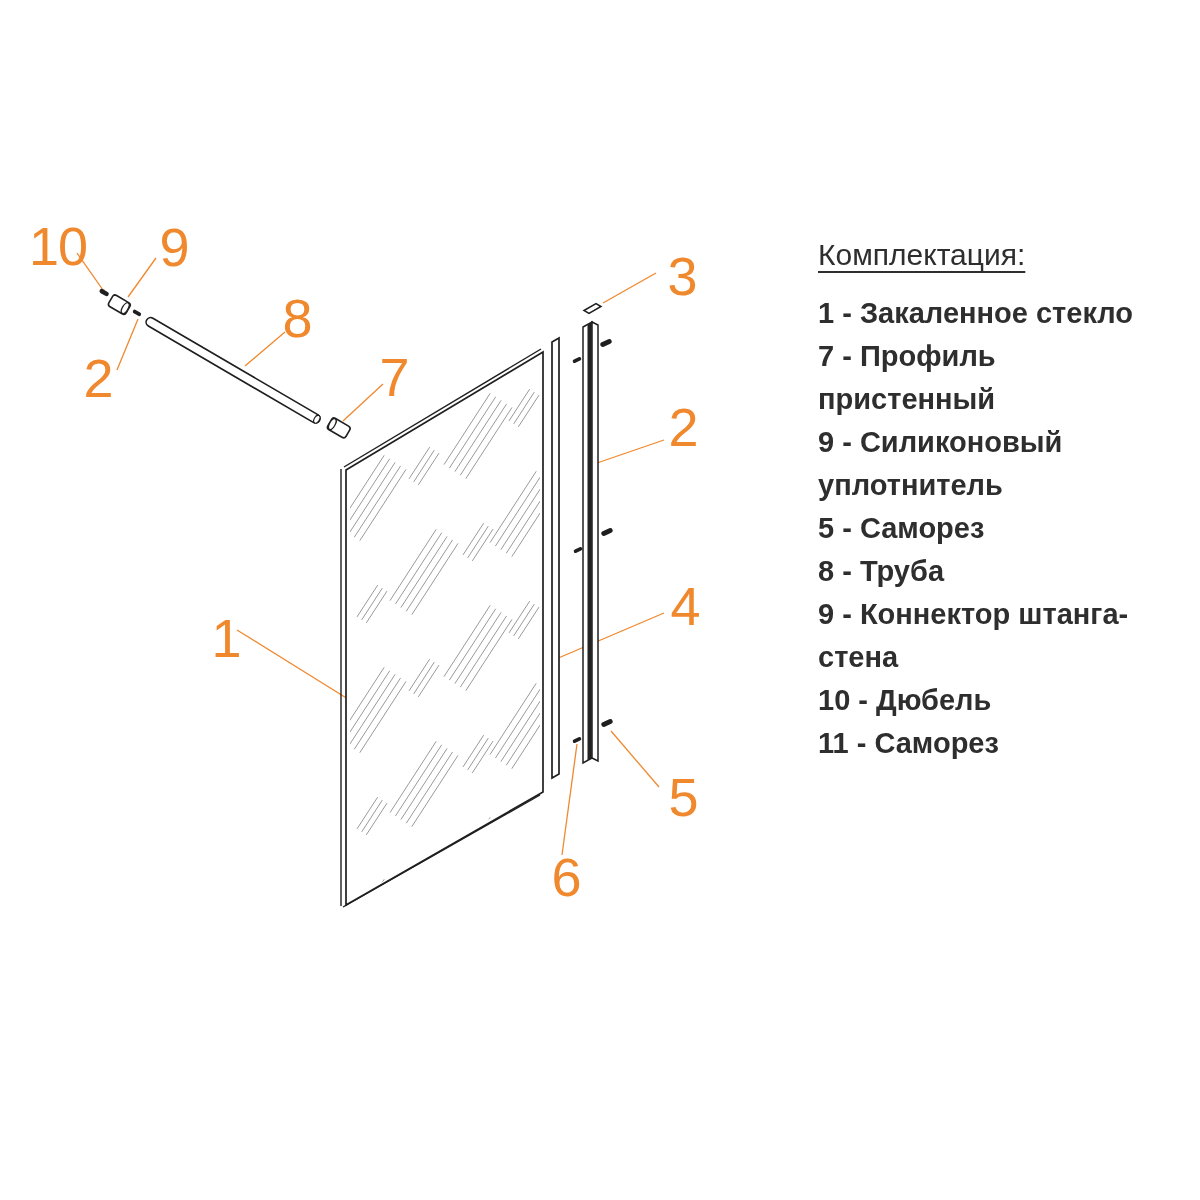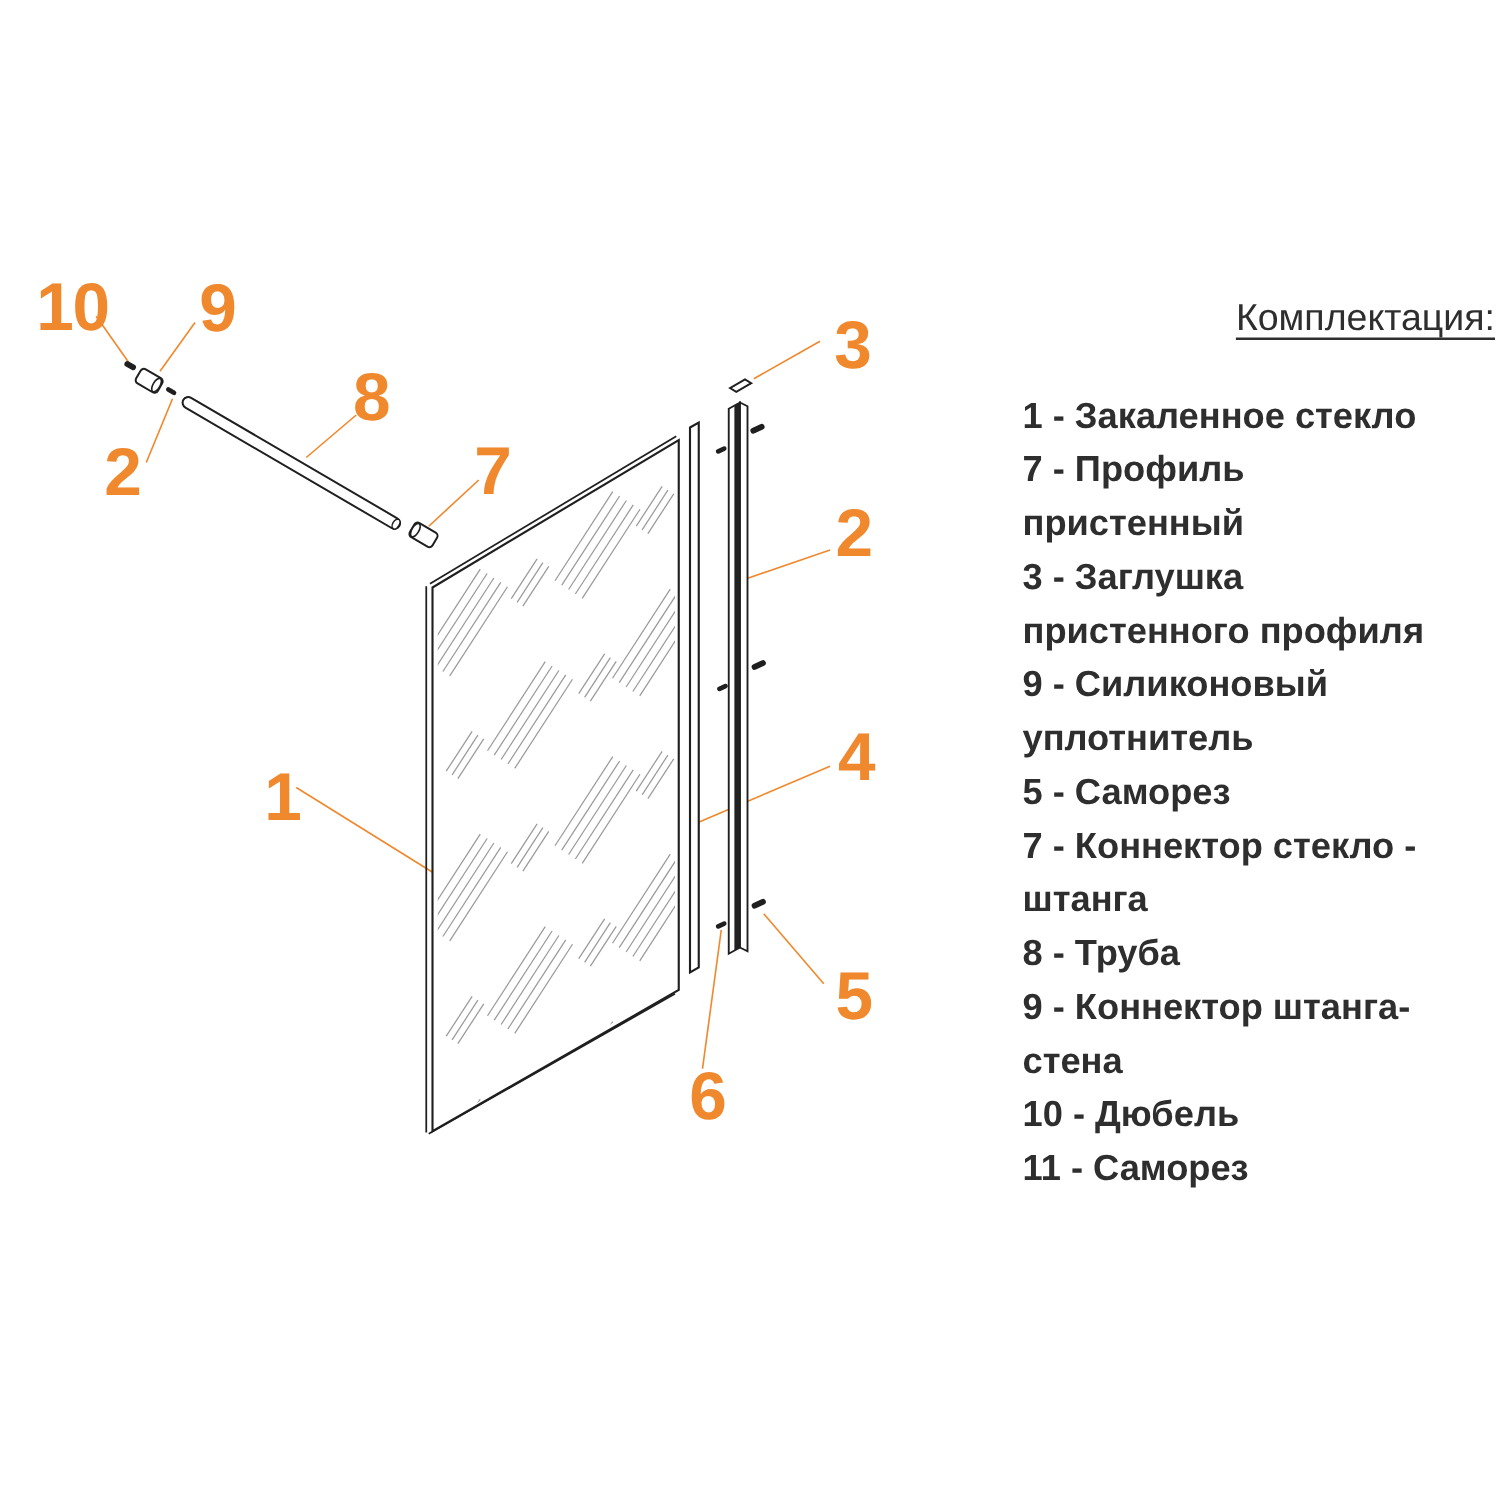--- a/index.html
+++ b/index.html
@@ -12,42 +12,41 @@
   *{margin:0;padding:0;box-sizing:border-box;}
   html,body{width:1200px;height:1200px;background:var(--bg);overflow:hidden;}
   body{font-family:"Liberation Sans","DejaVu Sans",sans-serif;position:relative;}
   .stage{position:absolute;left:0;top:0;width:1200px;height:1200px;}
   .stage svg{position:absolute;left:0;top:0;}
   .callout{
     position:absolute;
     transform:translate(-50%,-50%);
     color:var(--accent);
     font-size:54px;
-    font-weight:700;
+    font-weight:400;
     letter-spacing:-1px;
     line-height:1;
     white-space:nowrap;
     user-select:none;
   }
   .legend{
     position:absolute;
     left:818px;
     top:233px;
     width:378px;
     color:var(--text);
   }
   .legend-title{
     font-size:30px;
     line-height:43px;
     font-weight:400;
     text-decoration:underline;
     text-decoration-thickness:2px;
     text-underline-offset:6px;
-    margin-bottom:36px;
-    text-align:right;
+    margin-bottom:16px;
   }
   .legend-item{
     font-size:29px;
     line-height:43px;
     font-weight:700;
     white-space:pre-line;
   }
 </style>
 </head>
 <body>
@@ -230,25 +229,21 @@
   <div class="callout" style="left:174px;top:247px">9</div>
   <div class="callout" style="left:58px;top:246px">10</div>
   <div class="callout" style="left:98px;top:378px">2</div>
 </div>
 
 <div class="legend">
   <div class="legend-title">Комплектация:</div>
   <div class="legend-item">1 - Закаленное стекло</div>
   <div class="legend-item">7 - Профиль
 пристенный</div>
-  <div class="legend-item">3 - Заглушка
-пристенного профиля</div>
   <div class="legend-item">9 - Силиконовый
 уплотнитель</div>
   <div class="legend-item">5 - Саморез</div>
-  <div class="legend-item">7 - Коннектор стекло -
-штанга</div>
   <div class="legend-item">8 - Труба</div>
   <div class="legend-item">9 - Коннектор штанга-
 стена</div>
   <div class="legend-item">10 - Дюбель</div>
   <div class="legend-item">11 - Саморез</div>
 </div>
 
 </body></html>

